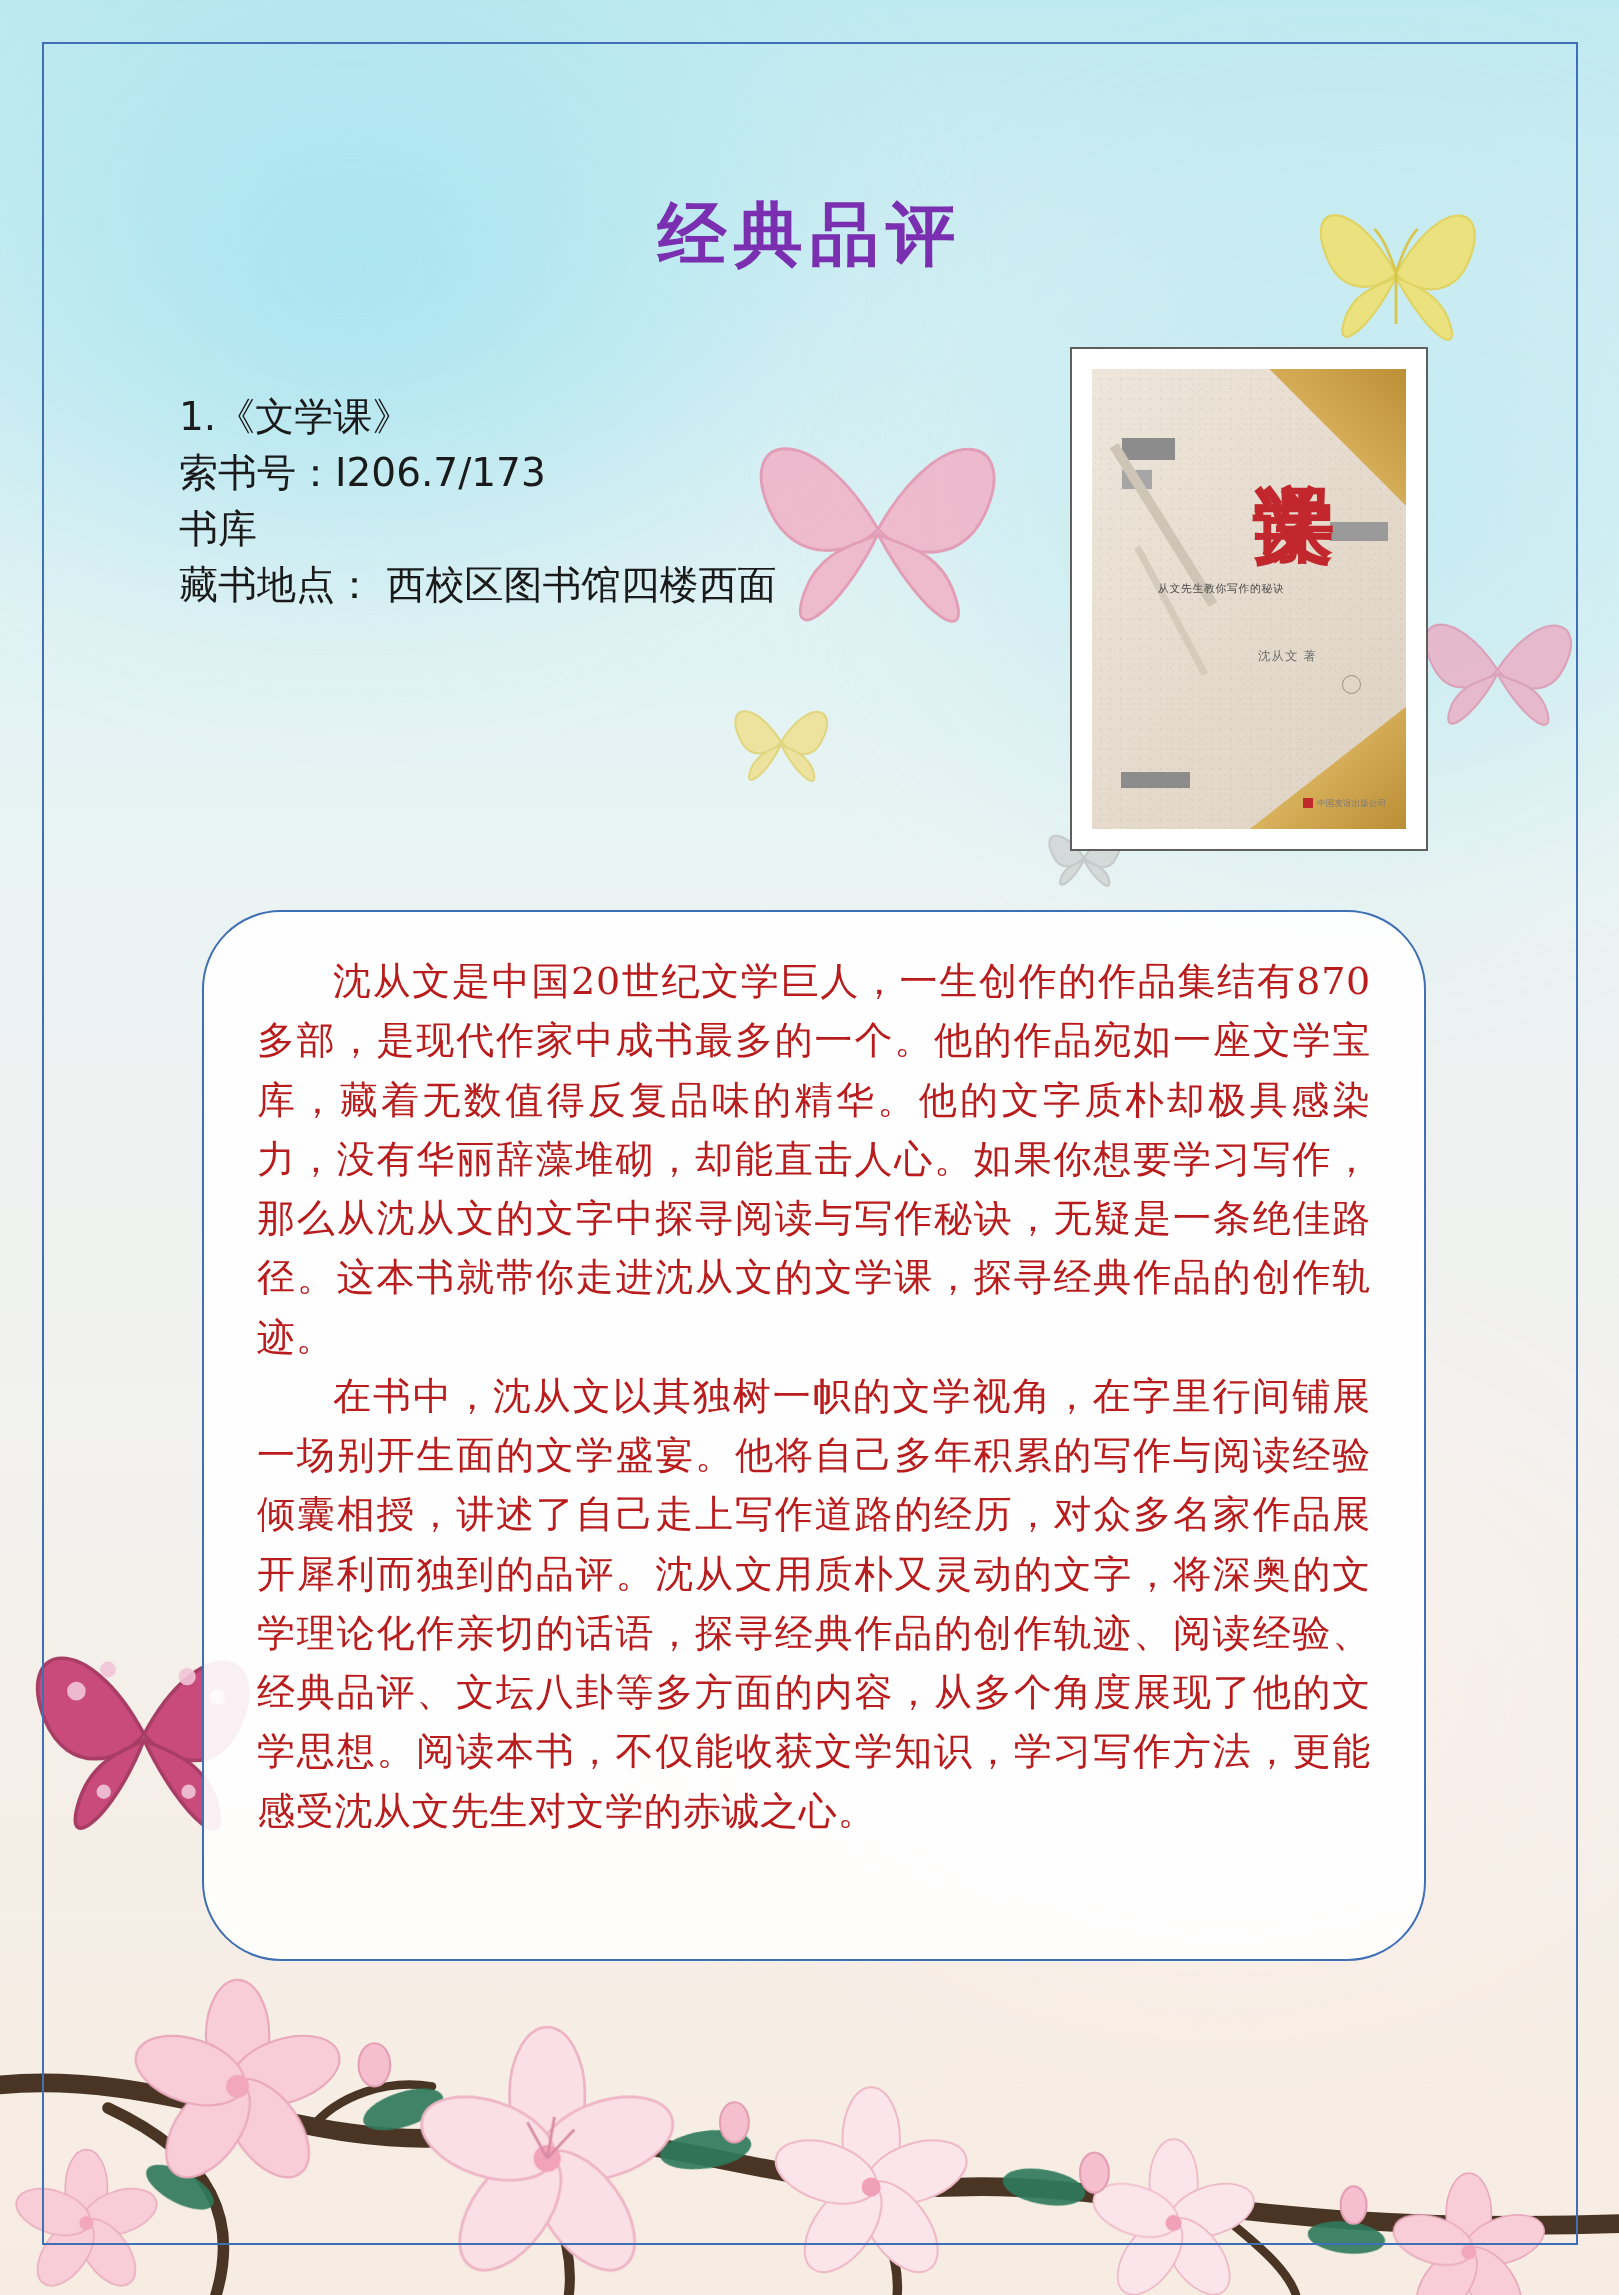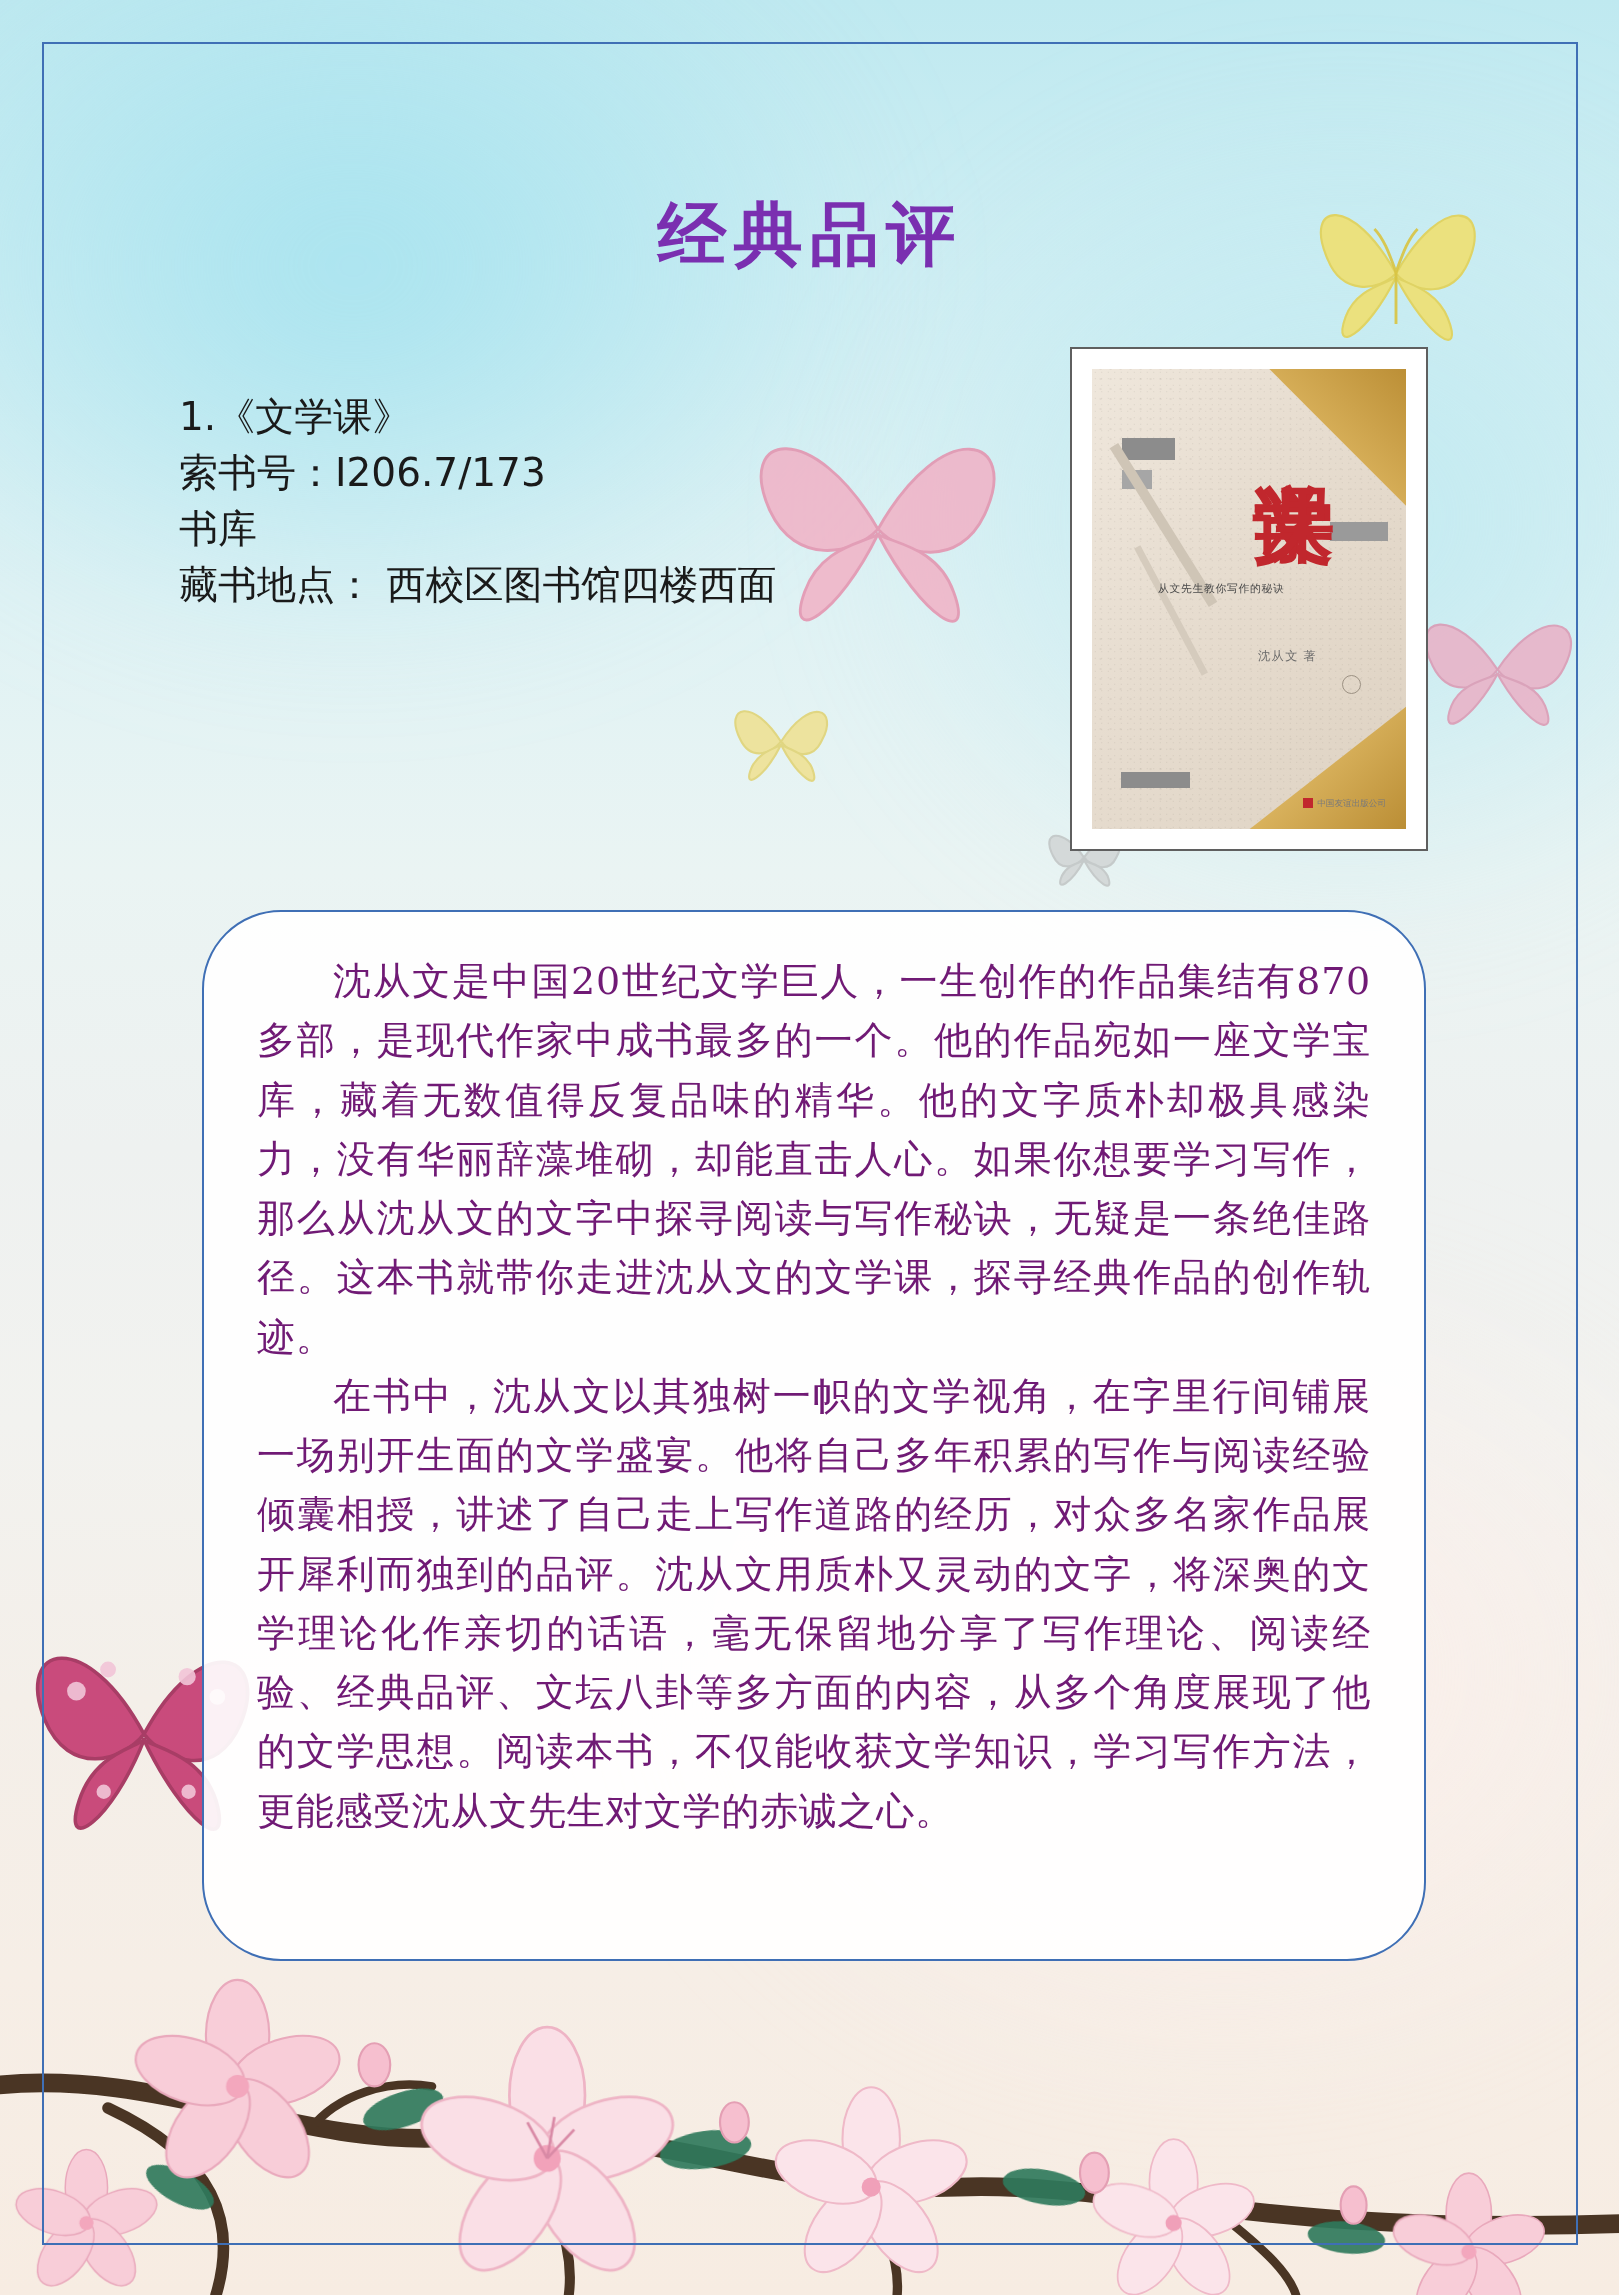--- a/index.html
+++ b/index.html
@@ -227,21 +227,21 @@
     border: 2.2px solid #3f6fb5;
     border-radius: 79px;
     box-sizing: border-box;
     padding: 40px 53px 29px 53px;
   }
   .desc-card p {
     margin: 0;
     font-family: "DejaVu Serif", "Liberation Serif", serif;
     font-size: 38px;
     line-height: 1.56;
-    color: #701a75;
+    color: #b91c1c;
     text-indent: 76px;
     text-align: justify;
     letter-spacing: 0.7px;
   }
 
   
   .butterfly { position: absolute; pointer-events: none; }
 
   
   .floral {
@@ -452,17 +452,17 @@
       <div class="cover-circle"></div>
       <div class="cover-pub">
         <span class="logo"></span>
         <span>中国友谊出版公司</span>
       </div>
     </div>
   </div>
 
   <div class="desc-card">
     <p>沈从文是中国20世纪文学巨人，一生创作的作品集结有870多部，是现代作家中成书最多的一个。他的作品宛如一座文学宝库，藏着无数值得反复品味的精华。他的文字质朴却极具感染力，没有华丽辞藻堆砌，却能直击人心。如果你想要学习写作，那么从沈从文的文字中探寻阅读与写作秘诀，无疑是一条绝佳路径。这本书就带你走进沈从文的文学课，探寻经典作品的创作轨迹。</p>
-    <p>在书中，沈从文以其独树一帜的文学视角，在字里行间铺展一场别开生面的文学盛宴。他将自己多年积累的写作与阅读经验倾囊相授，讲述了自己走上写作道路的经历，对众多名家作品展开犀利而独到的品评。沈从文用质朴又灵动的文字，将深奥的文学理论化作亲切的话语，毫无保留地分享了写作理论、阅读经验、经典品评、文坛八卦等多方面的内容，从多个角度展现了他的文学思想。阅读本书，不仅能收获文学知识，学习写作方法，更能感受沈从文先生对文学的赤诚之心。</p>
+    <p>在书中，沈从文以其独树一帜的文学视角，在字里行间铺展一场别开生面的文学盛宴。他将自己多年积累的写作与阅读经验倾囊相授，讲述了自己走上写作道路的经历，对众多名家作品展开犀利而独到的品评。沈从文用质朴又灵动的文字，将深奥的文学理论化作亲切的话语，探寻经典作品的创作轨迹、阅读经验、经典品评、文坛八卦等多方面的内容，从多个角度展现了他的文学思想。阅读本书，不仅能收获文学知识，学习写作方法，更能感受沈从文先生对文学的赤诚之心。</p>
   </div>
 
 </div>
 
 
 </body></html>

